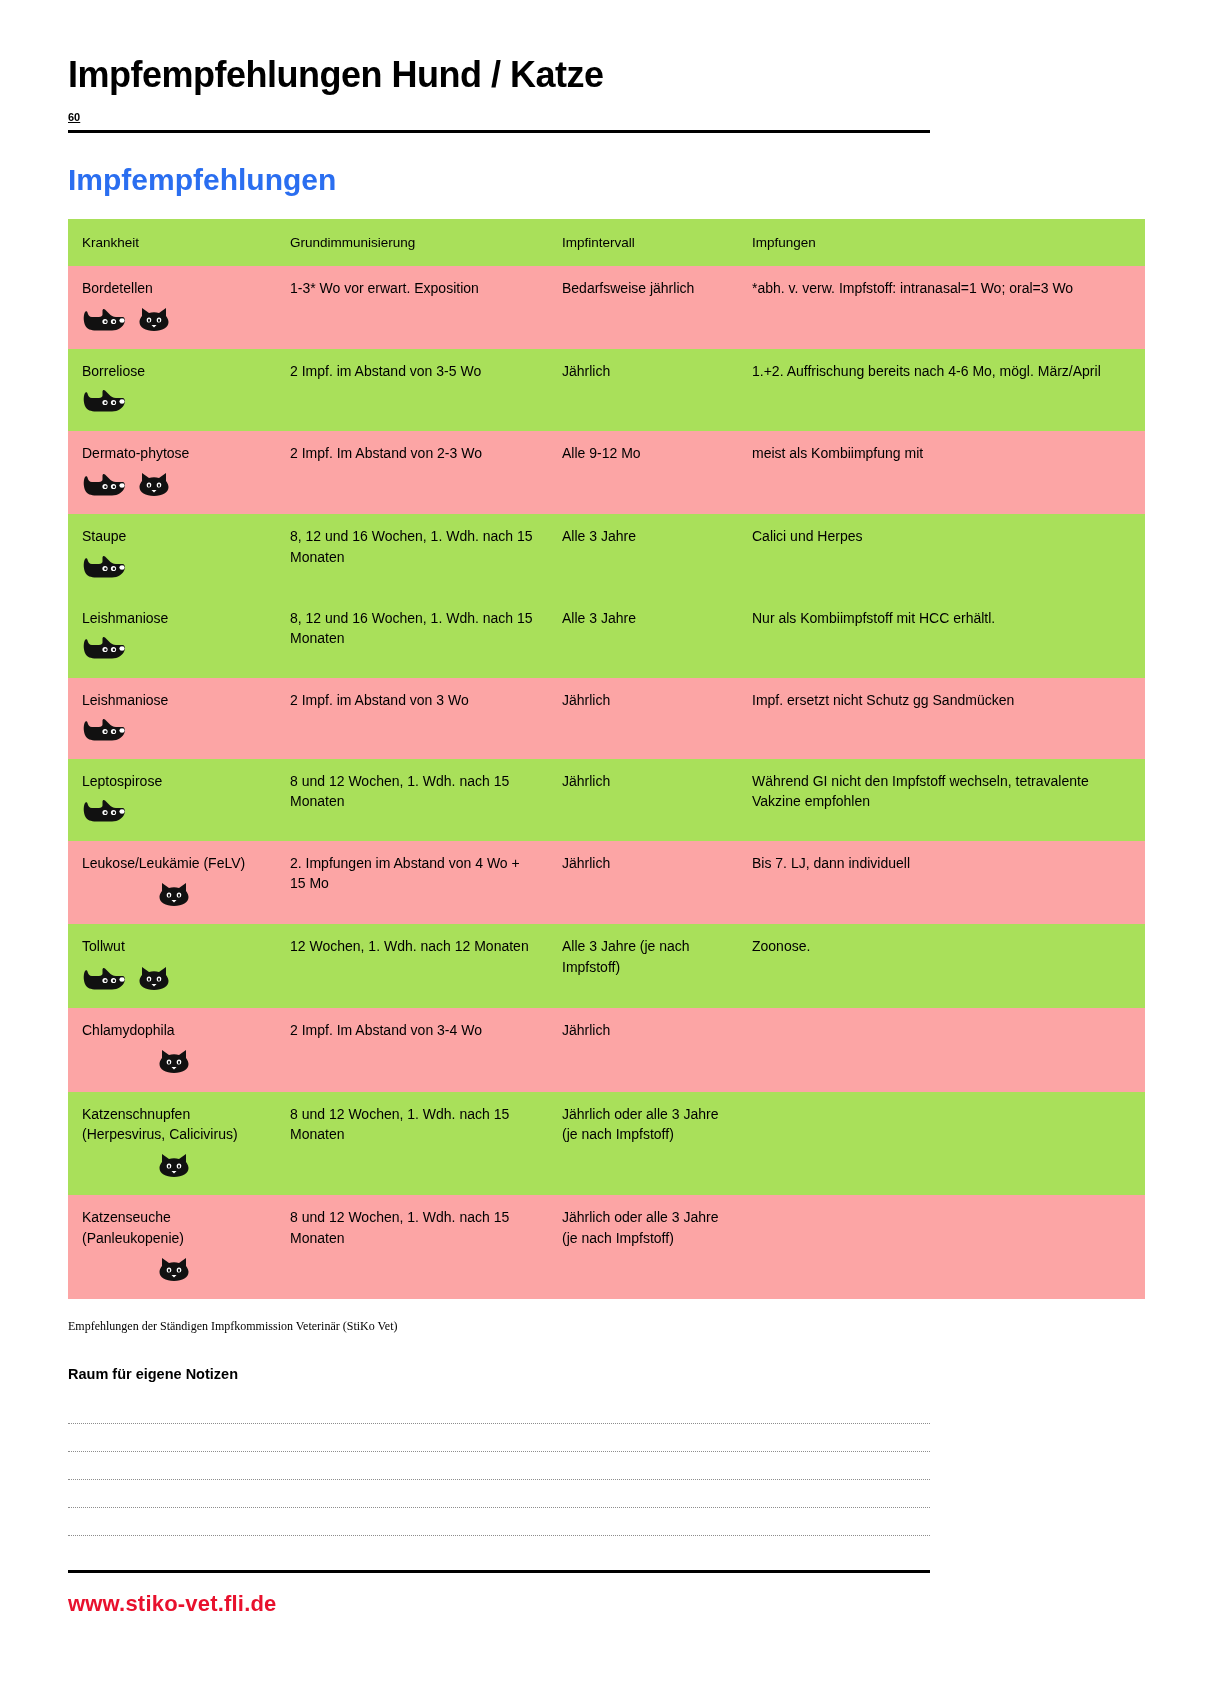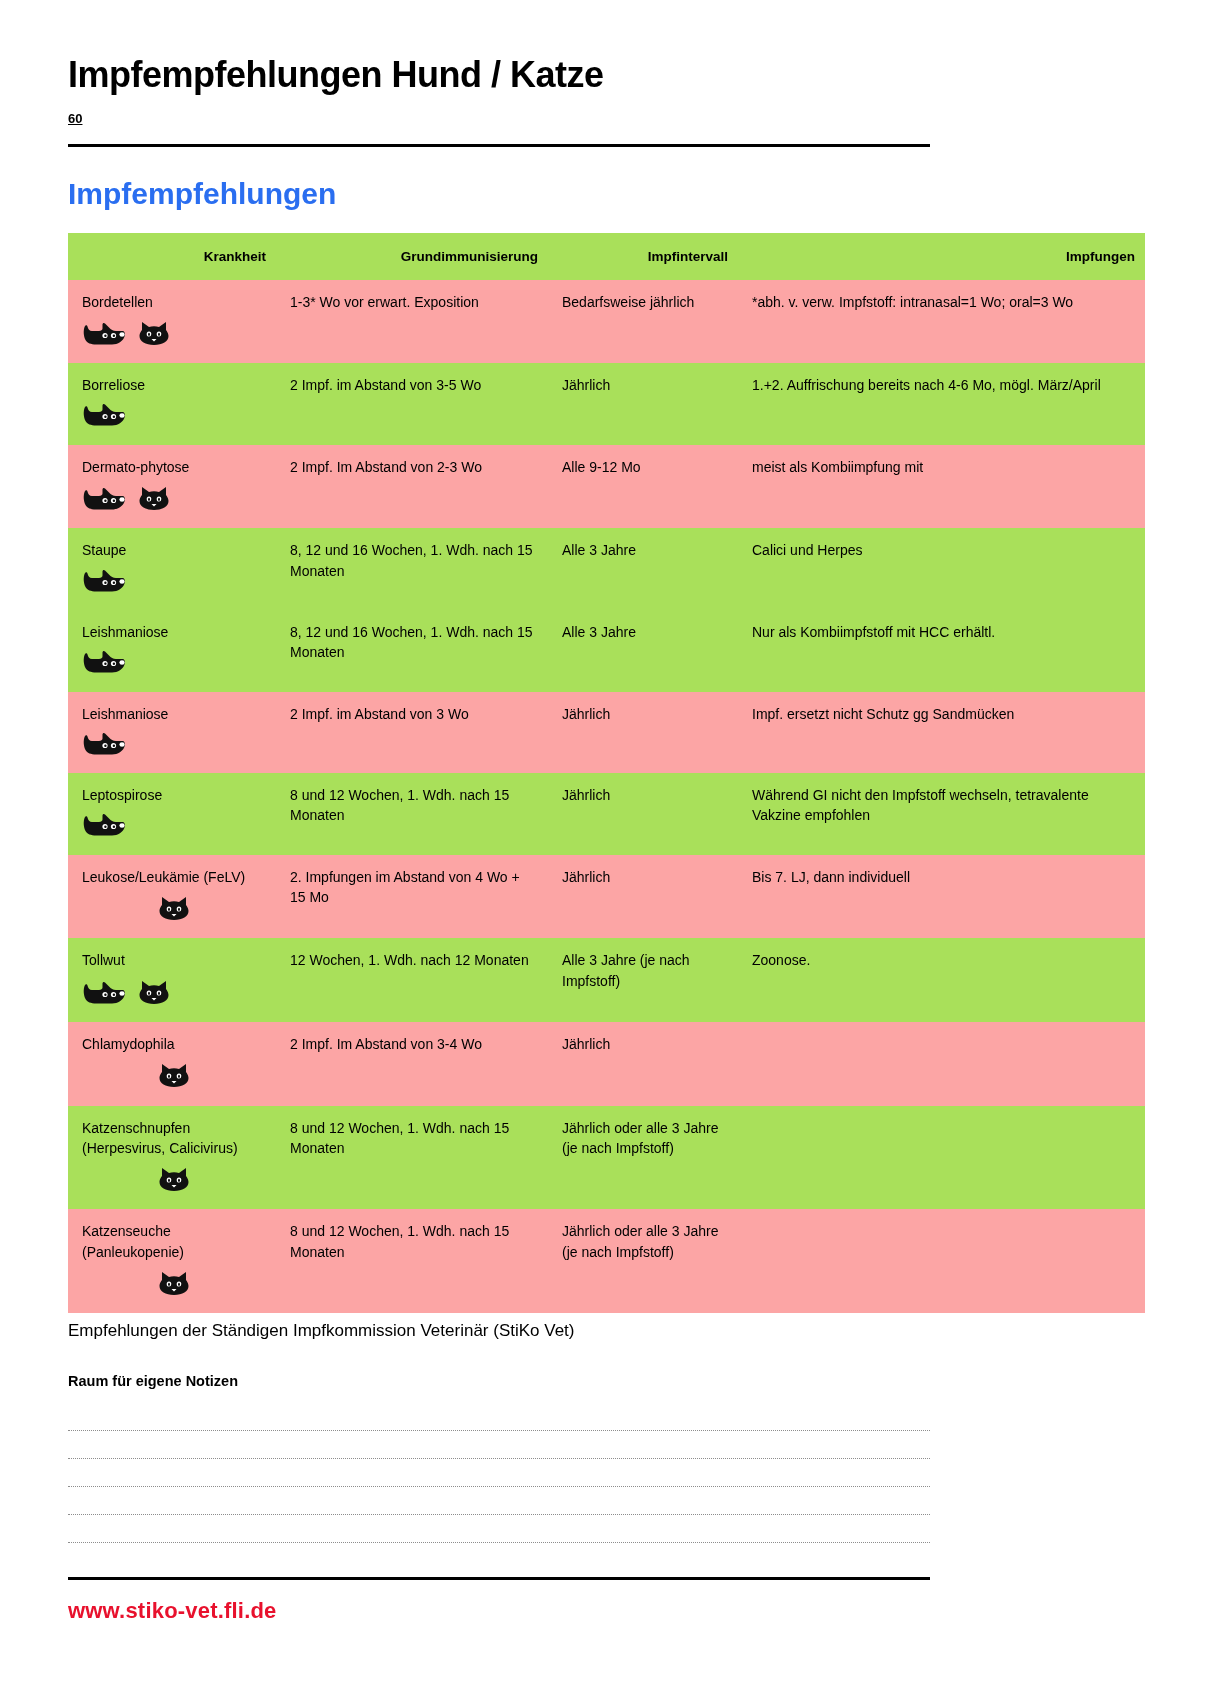--- a/index.html
+++ b/index.html
@@ -23,46 +23,46 @@
     padding: 0 68px;
   }
   .doc-title {
     font-size: 36px;
     font-weight: bold;
     letter-spacing: -0.5px;
     margin: 55px 0 0 0;
     line-height: 1.1;
   }
   .page-number {
-    font-size: 13px;
+    font-size: 11px;
     font-weight: bold;
     margin-top: 16px;
-    margin-bottom: 18px;
+    margin-bottom: 7px;
     text-decoration: underline;
   }
   .rule-top {
     border-bottom: 3px solid #000;
     width: 100%;
   }
   .section-title {
     color: #2a6ef0;
     font-size: 30px;
     font-weight: bold;
     margin: 30px 0 22px 0;
   }
   table.vac {
     border-collapse: collapse;
     width: 100%;
     table-layout: fixed;
   }
   table.vac th {
     background: #a9e05a;
     font-size: 13.5px;
-    font-weight: bold;
-    text-align: right;
+    font-weight: normal;
+    text-align: left;
     padding: 16px 10px 16px 14px;
     vertical-align: middle;
   }
   table.vac td {
     font-size: 14px;
     padding: 12px 10px 12px 14px;
     vertical-align: top;
     line-height: 1.45;
   }
   tr.shade-dark td { background: #a9e05a; }
@@ -76,22 +76,23 @@
     margin-top: 8px;
     display: flex;
     gap: 12px;
     align-items: flex-end;
     min-height: 26px;
   }
   .animals.center { justify-content: center; }
   .icon-dog, .icon-cat { display: inline-block; }
 
   .caption {
-    font-size: 17px;
-    margin-top: 8px;
+    font-size: 12px;
+    margin-top: 20px;
+    font-family: Liberation Serif, serif;
   }
   .notes-title {
     font-size: 14.5px;
     font-weight: bold;
     margin-top: 32px;
     margin-bottom: 14px;
   }
   .notes-lines { margin-top: 4px; }
   .note-line {
     border-bottom: 1.5px dotted #8d8d8d;

